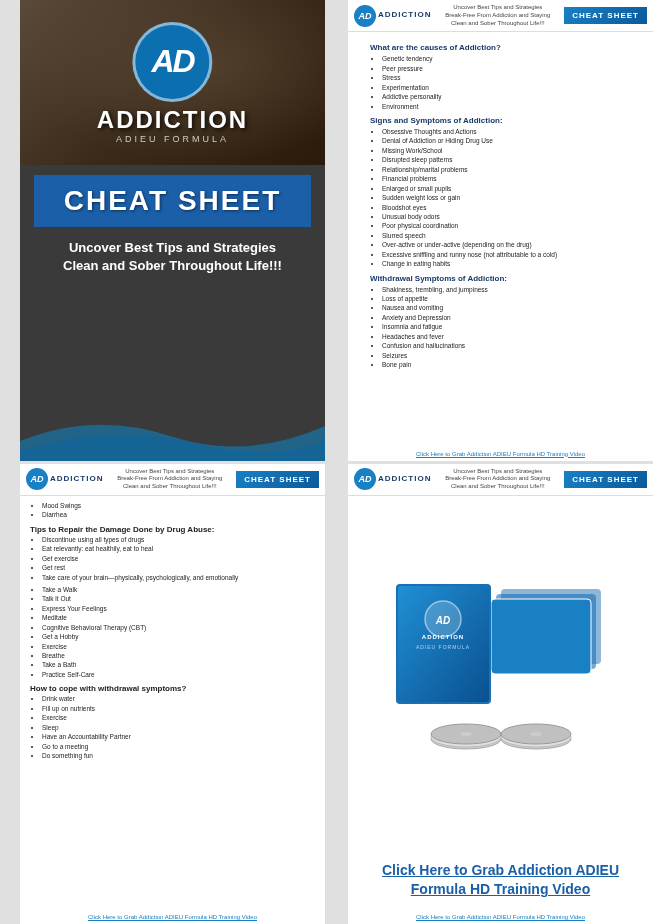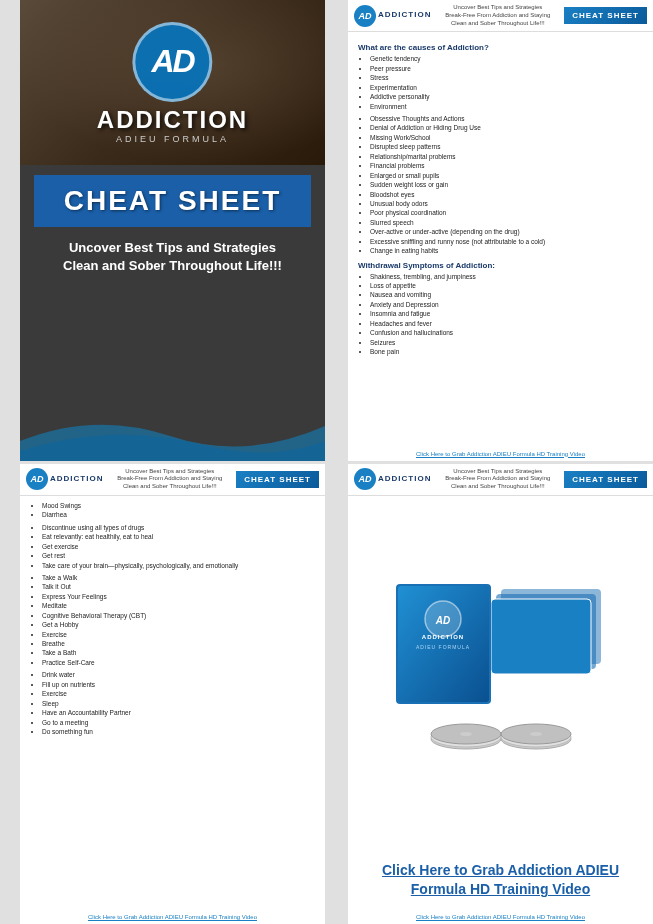--- a/index.html
+++ b/index.html
@@ -166,21 +166,21 @@
       background: linear-gradient(135deg, #1a80c4, #0a5a9a);
       color: white;
       font-size: 8px;
       font-weight: 900;
       padding: 4px 8px;
       letter-spacing: 1px;
       white-space: nowrap;
     }
 
     .panel-2 .content {
-      padding: 6px 10px;
+      padding: 6px 22px;
       flex: 1;
       overflow: hidden;
       font-size: 7px;
     }
 
     .content h3 {
       font-size: 8px;
       color: #1a3a6a;
       margin: 5px 0 3px;
       font-weight: bold;
@@ -307,20 +307,21 @@
   <div class="content">
     <h3>What are the causes of Addiction?</h3>
     <ul>
       <li>Genetic tendency</li>
       <li>Peer pressure</li>
       <li>Stress</li>
       <li>Experimentation</li>
       <li>Addictive personality</li>
       <li>Environment</li>
     </ul>
+    <h3>Signs and Symptoms of Addiction:</h3>
     <ul>
       <li>Obsessive Thoughts and Actions</li>
       <li>Denial of Addiction or Hiding Drug Use</li>
       <li>Missing Work/School</li>
       <li>Disrupted sleep patterns</li>
       <li>Relationship/marital problems</li>
       <li>Financial problems</li>
       <li>Enlarged or small pupils</li>
       <li>Sudden weight loss or gain</li>
       <li>Bloodshot eyes</li>
@@ -356,39 +357,41 @@
       <div class="logo-sm-text">ADDICTION</div>
     </div>
     <div class="header-subtitle-sm">Uncover Best Tips and Strategies<br>Break-Free From Addiction and Staying<br>Clean and Sober Throughout Life!!!</div>
     <div class="cheat-badge">CHEAT SHEET</div>
   </div>
   <div class="content">
     <ul>
       <li>Mood Swings</li>
       <li>Diarrhea</li>
     </ul>
+    <div class="section-title">Tips to Repair the Damage Done by Drug Abuse:</div>
     <ul>
       <li>Discontinue using all types of drugs</li>
       <li>Eat relevantly: eat healthily, eat to heal</li>
       <li>Get exercise</li>
       <li>Get rest</li>
       <li>Take care of your brain—physically, psychologically, and emotionally</li>
     </ul>
     <ul>
       <li>Take a Walk</li>
       <li>Talk it Out</li>
       <li>Express Your Feelings</li>
       <li>Meditate</li>
       <li>Cognitive Behavioral Therapy (CBT)</li>
       <li>Get a Hobby</li>
       <li>Exercise</li>
       <li>Breathe</li>
       <li>Take a Bath</li>
       <li>Practice Self-Care</li>
     </ul>
+    <div class="section-title">How to cope with withdrawal symptoms?</div>
     <ul>
       <li>Drink water</li>
       <li>Fill up on nutrients</li>
       <li>Exercise</li>
       <li>Sleep</li>
       <li>Have an Accountability Partner</li>
       <li>Go to a meeting</li>
       <li>Do something fun</li>
     </ul>
   </div>

